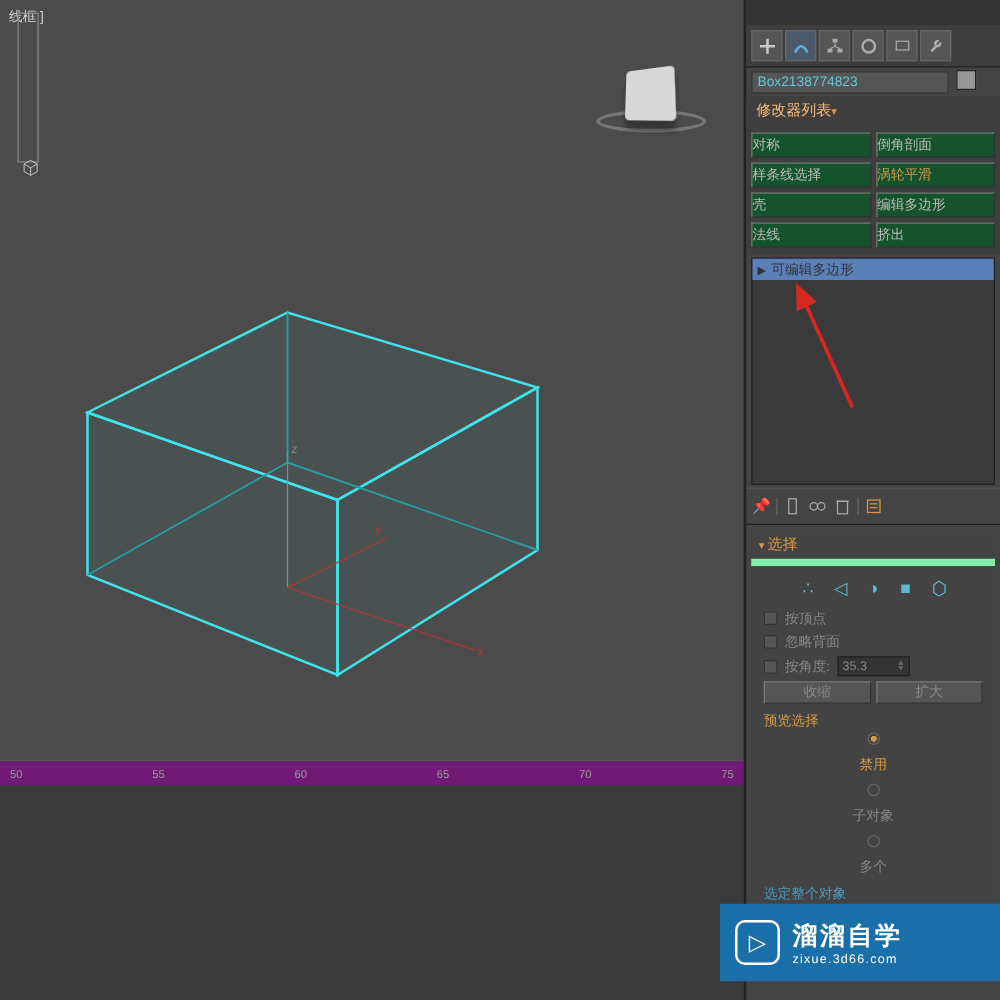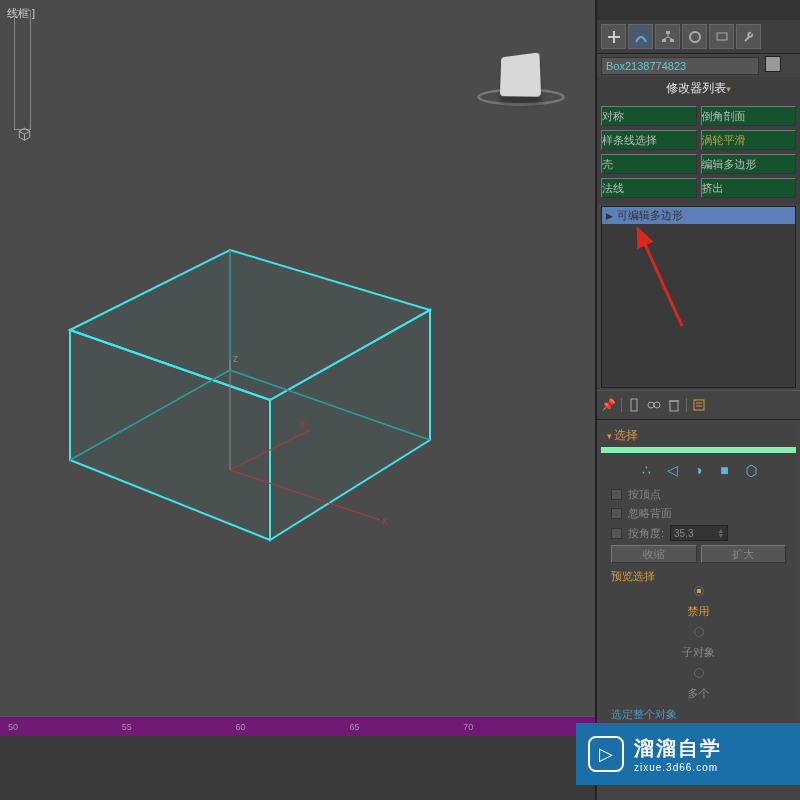--- a/index.html
+++ b/index.html
@@ -1,19 +1,19 @@
 <!DOCTYPE html>
 <html><head>
 <meta charset="utf-8">
 <style>
 * { margin: 0; padding: 0; box-sizing: border-box; font-family: "Microsoft YaHei", sans-serif; }
 body { background: #3a3a3a; width: 800px; height: 800px; overflow: hidden; position: relative; }
 
 
-.viewport { position: absolute; left: 0; top: 0; width: 595px; height: 736px; background: #4b4b4b; }
+.viewport { position: absolute; left: 0; top: 0; width: 595px; height: 628px; background: #4b4b4b; }
 .viewport-label { position: absolute; top: 6px; left: 7px; color: #d0d0d0; font-size: 11px; }
 .safe-frame { position: absolute; top: 10px; left: 14px; width: 17px; height: 120px; border: 1px solid #888; }
 .cube-icon { position: absolute; top: 126px; left: 17px; width: 15px; height: 15px; }
 .viewcube { position: absolute; top: 54px; right: 55px; width: 42px; height: 42px; background: #d8d8d8; border-radius: 4px; transform: perspective(100px) rotateX(10deg) rotateY(-20deg); box-shadow: 0 8px 4px rgba(0,0,0,0.3); }
 .viewcube-ring { position: absolute; top: 88px; right: 30px; width: 88px; height: 18px; border: 3px solid #777; border-radius: 50%; }
 
 
 .box-3d { position: absolute; top: 250px; left: 50px; width: 400px; height: 300px; }
 .box-3d svg { width: 100%; height: 100%; overflow: visible; }
 
@@ -21,21 +21,21 @@
 .panel { position: absolute; right: 0; top: 0; width: 205px; height: 800px; background: #444; border-left: 2px solid #222; }
 .top-tabs { height: 20px; background: #333; }
 .tool-row { display: flex; padding: 4px; gap: 2px; background: #3e3e3e; border-bottom: 1px solid #222; }
 .tool-btn { width: 25px; height: 25px; background: #555; border: 1px solid #666; display: flex; align-items: center; justify-content: center; cursor: pointer; }
 .tool-btn.active { background: #4a5a6a; }
 
 .name-field { margin: 2px 4px; }
 .name-input { width: 158px; height: 18px; background: #555; border: 1px solid #333; color: #66c6d4; font-size: 11px; padding: 0 4px; }
 .color-swatch { width: 16px; height: 16px; background: #999; border: 1px solid #222; display: inline-block; vertical-align: top; margin-left: 2px; }
 
-.mod-list-header { padding: 3px 8px; color: #e5e5e5; font-size: 12px; background: #3e3e3e; display: flex; justify-content: center; align-items: center; }
+.mod-list-header { padding: 3px 8px; color: #fdba74; font-size: 12px; background: #3e3e3e; display: flex; justify-content: flex-start; align-items: center; }
 .mod-list-header::after { content: "▾"; color: #d69946; font-size: 9px; }
 
 .mod-buttons { padding: 6px 4px; display: grid; grid-template-columns: 1fr 1fr; gap: 4px; background: #3e3e3e; }
 .mod-btn { height: 20px; background: #14532d; border-top: 1px solid #777; border-left: 1px solid #777; border-right: 1px solid #333; border-bottom: 1px solid #333; color: #bbb; font-size: 11px; text-align: left; line-height: 18px; cursor: pointer; }
 .mod-btn.highlight { color: #d69946; }
 
 .stack-list { margin: 2px 4px; height: 182px; background: #3a3a3a; border: 1px solid #222; position: relative; }
 .stack-item { background: #5b7fb8; color: #333; font-size: 11px; padding: 1px 4px; display: flex; align-items: center; gap: 4px; }
 .arrow-annotation { position: absolute; top: 14px; left: 30px; }
 

